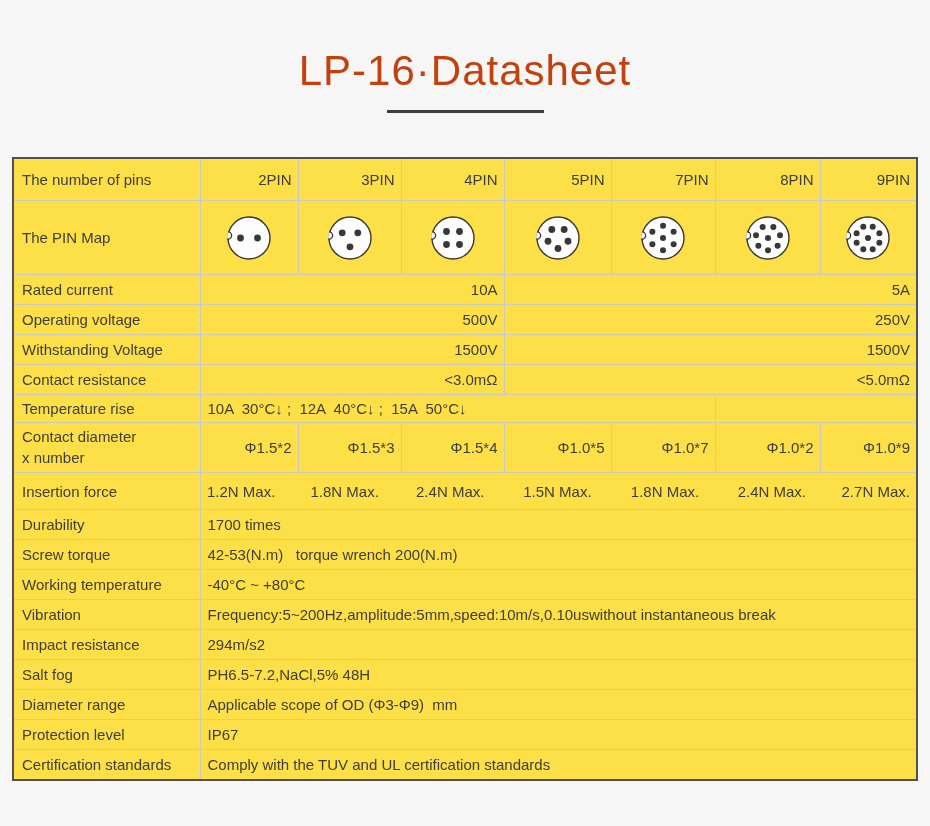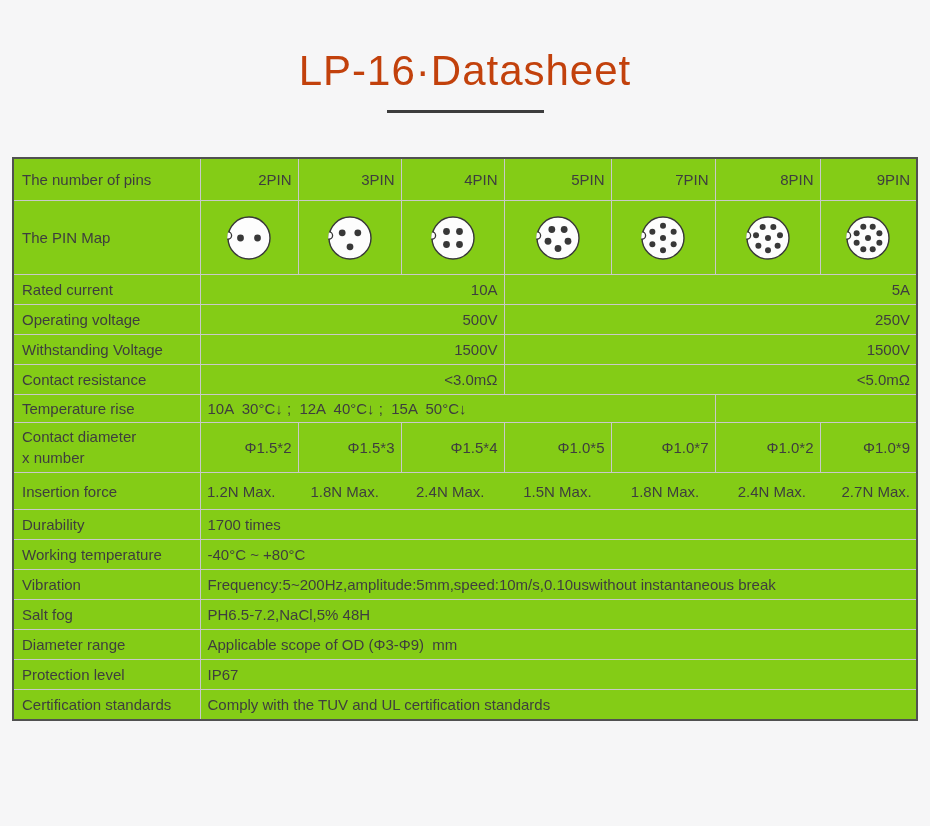--- a/index.html
+++ b/index.html
@@ -21,21 +21,21 @@
   .title-underline {
     width: 157px; height: 3px;
     background: #3d3d3d;
     margin: 11px auto 0;
   }
   table.spec {
     border-collapse: collapse;
     table-layout: fixed;
     width: 904px;
     margin: 44px auto 8px;
-    background: #84cc16;
+    background: #fde047;
     border: 2px solid #515151;
   }
   td {
     border: 1px solid #c9c9c9;
     font-size: 15px;
     padding: 2px 6px;
     overflow: hidden;
     vertical-align: middle;
   }
   .lbl { text-align: left; padding-left: 8px; }
@@ -274,31 +274,39 @@
             <span>2.7N Max.</span>
           </div>
         </td>
       </tr>
 
       <tr class="r-s">
         <td class="lbl">Durability</td>
         <td class="lft pre" colspan="7">1700 times</td>
       </tr>
 
+      <tr class="r-s">
+        <td class="lbl">Screw torque</td>
+        <td class="lft pre" colspan="7">42-53(N.m)   torque wrench 200(N.m)</td>
+      </tr>
 
       <tr class="r-s">
         <td class="lbl">Working temperature</td>
         <td class="lft pre" colspan="7">-40°C ~ +80°C</td>
       </tr>
 
       <tr class="r-s">
         <td class="lbl">Vibration</td>
         <td class="lft pre" colspan="7">Frequency:5~200Hz,amplitude:5mm,speed:10m/s,0.10uswithout instantaneous break</td>
       </tr>
 
+      <tr class="r-s">
+        <td class="lbl">Impact resistance</td>
+        <td class="lft pre" colspan="7">294m/s2</td>
+      </tr>
 
       <tr class="r-s">
         <td class="lbl">Salt fog</td>
         <td class="lft pre" colspan="7">PH6.5-7.2,NaCl,5% 48H</td>
       </tr>
 
       <tr class="r-s">
         <td class="lbl">Diameter range</td>
         <td class="lft pre" colspan="7">Applicable scope of OD (Φ3-Φ9)  mm</td>
       </tr>

